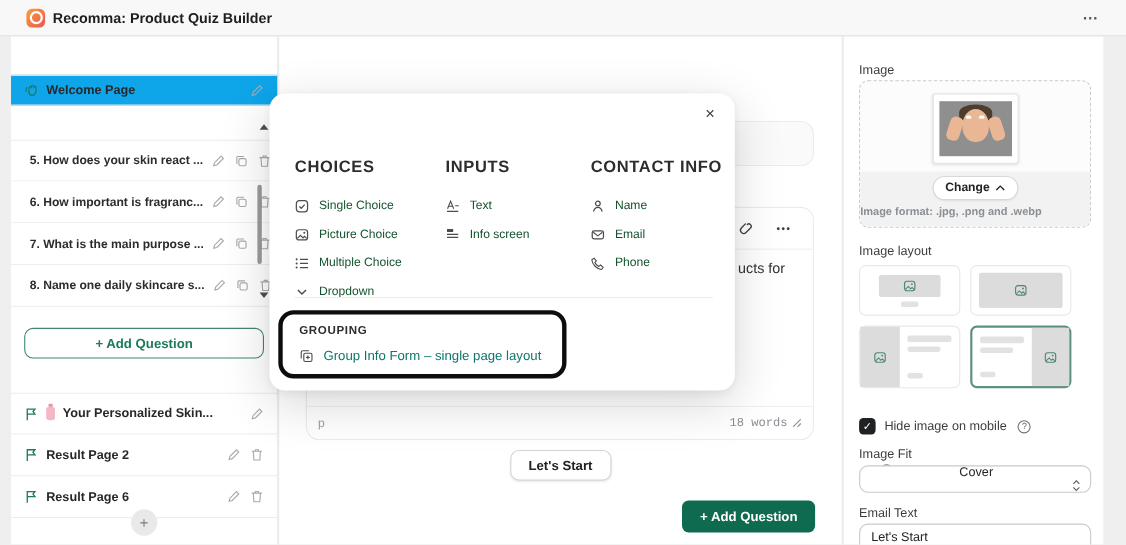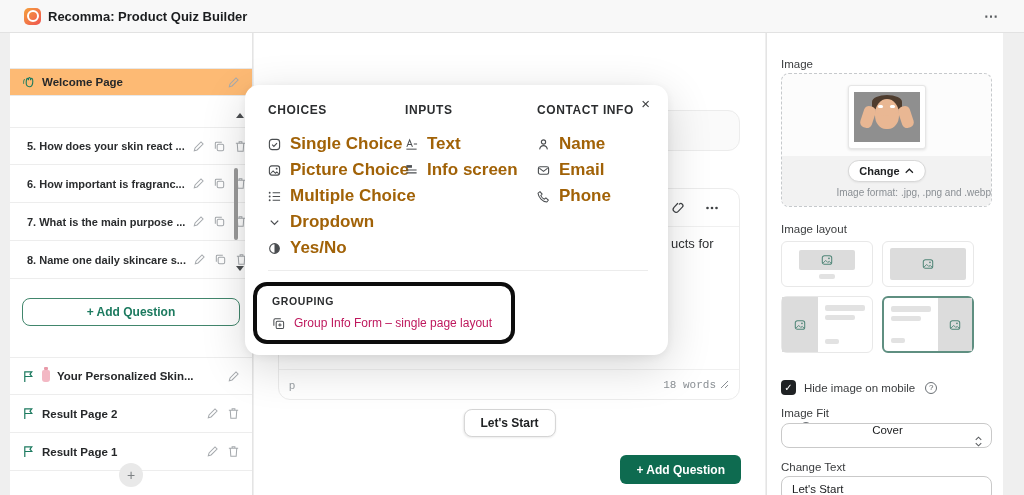--- a/index.html
+++ b/index.html
@@ -28,21 +28,21 @@
   .header-title { font-size:13px; font-weight:700; color:#1b1d1f; }
   .header-dots { margin-left:auto; color:#5a5d60; font-size:14px; letter-spacing:2px; font-weight:700; cursor:pointer; }
 
   
   .left-panel {
     position:absolute; left:10px; top:33px; width:243px; bottom:0;
     background:#fff; border-right:1px solid #e4e4e4;
   }
   .welcome-row {
     position:absolute; left:0; right:0; top:35px; height:28px;
-    background:#fdba74; border-top:1px solid #e8e8e8; border-bottom:1px solid #e8e8e8;
+    background:#0ea5e9; border-top:1px solid #e8e8e8; border-bottom:1px solid #e8e8e8;
     display:flex; align-items:center; padding:0 12px; gap:6px; cursor:pointer;
   }
   .welcome-row .label { font-size:11.5px; font-weight:700; color:#26282a; }
   .row-icons { margin-left:auto; display:flex; gap:8px; align-items:center; color:#a5a9ad; }
   .row-icons svg { cursor:pointer; }
 
   .question-list { position:absolute; left:0; right:0; top:94px; }
   .q-row {
     height:38px; border-bottom:1px solid #ededed;
     display:flex; align-items:center; padding:0 12px 0 10px; gap:7px; background:#fff; cursor:pointer;
@@ -118,31 +118,31 @@
   .popup {
     position:absolute; left:245px; top:85px; width:423px; height:270px;
     background:#fff; border-radius:14px; z-index:5;
     box-shadow:0 12px 45px rgba(0,0,0,.16), 0 2px 8px rgba(0,0,0,.06);
   }
   .popup-close { position:absolute; right:18px; top:10px; font-size:15px; color:#3c3e40; cursor:pointer; }
   .popup-col { position:absolute; top:18px; }
   .popup-col.c0 { left:23px; }
   .popup-col.c1 { left:160px; }
   .popup-col.c2 { left:292px; }
-  .popup-col-title { font-size:12px; font-weight:700; letter-spacing:.6px; color:#2b2d2f; margin-bottom:14px; }
+  .popup-col-title { font-size:15px; font-weight:700; letter-spacing:.6px; color:#2b2d2f; margin-bottom:14px;margin-top:40px; }
   .popup-item { display:flex; align-items:center; gap:9px; height:26px; cursor:pointer; color:#4a4d50; }
-  .popup-item .label { font-size:17px; font-weight:700; color:#a16207; }
+  .popup-item .label { font-size:11px; font-weight:400; color:#14532d; }
   .popup-divider { position:absolute; left:23px; right:20px; top:185px; border-top:1px solid #ececec; }
   .grouping-box {
     position:absolute; left:8px; top:197px; width:262px; height:62px;
     border:4px solid #0d0d0d; border-radius:14px; background:#fff; padding:9px 0 0 15px;
   }
   .grouping-title { font-size:10.5px; font-weight:700; letter-spacing:.6px; color:#2b2d2f; }
   .grouping-item { display:flex; align-items:center; gap:9px; margin-top:9px; cursor:pointer; color:#4a4d50; }
-  .grouping-item .label { font-size:12px; font-weight:500; color:#be185d; }
+  .grouping-item .label { font-size:12px; font-weight:500; color:#0f766e; }
 
   
   .right-panel {
     position:absolute; left:766px; top:33px; width:237px; bottom:0;
     background:#fff; border-left:1px solid #e4e4e4; padding:0 12px 0 14px;
   }
   .rp-label { font-size:11.5px; color:#3b3d3f; }
   .image-label { position:absolute; left:14px; top:25px; }
   .dashed-box {
     position:absolute; left:14px; right:11px; top:40px; height:134px;
@@ -161,21 +161,21 @@
   .hand { position:absolute; width:12px; height:22px; background:#e9b793; border-radius:5px; top:14px; }
   .hand.l { left:8px; transform:rotate(18deg); }
   .hand.r { right:8px; transform:rotate(-18deg); }
   .dab { position:absolute; width:5px; height:3px; background:#fff; border-radius:2px; }
   .change-btn {
     position:absolute; left:50%; transform:translateX(-50%); top:86px;
     background:#fff; border:1px solid #d8d8d8; border-radius:15px;
     padding:4px 11px; font-size:11px; font-weight:700; color:#202224;
     display:flex; align-items:center; gap:5px; cursor:pointer; box-shadow:0 1px 2px rgba(0,0,0,.06);
   }
-  .format-note { position:absolute; left:0; right:0; top:113px; text-align:right; font-size:10px; color:#8a8f94; }
+  .format-note { position:absolute; left:0; right:0; top:113px; text-align:left; font-size:10px; color:#8a8f94;font-weight:bold; }
   .layout-label { position:absolute; left:14px; top:190px; }
   .layout-grid { position:absolute; left:14px; top:208px; width:196px; display:flex; flex-wrap:wrap; gap:9px; }
   .layout-card {
     width:92px; background:#fff; border:1px solid #e8e8e8; border-radius:6px; cursor:pointer;
     display:flex; align-items:center; justify-content:center;
   }
   .layout-card.r1 { height:46px; }
   .layout-card.r2 { height:57px; }
   .layout-card.selected { border:2px solid #5f8f81; }
   .ph { background:#dcdcdc; display:flex; align-items:center; justify-content:center; color:#4f8577; }
@@ -363,21 +363,21 @@
           </svg>
         <svg width="13" height="13" viewBox="0 0 14 14">
             <path d="M2 3.5h10M5.5 3.5V2h3v1.5M3.5 3.5l.6 8.5h5.8l.6-8.5" fill="none" stroke="currentColor" stroke-width="1.1"></path>
           </svg>
       </span>
     </div>
     <div class="r-row">
       <svg class="flag" width="13" height="13" viewBox="0 0 14 14">
           <path d="M3 13V2h7.5L8.6 4.5l1.9 2.5H3" fill="none" stroke="currentColor" stroke-width="1.3"></path>
         </svg>
-      <span class="label">Result Page 1</span>
+      <span class="label">Result Page 6</span>
       <span class="row-icons">
         <svg width="13" height="13" viewBox="0 0 14 14">
             <path d="M2.5 11.5l.8-3 6.4-6.4 2.2 2.2-6.4 6.4-3 .8z" fill="none" stroke="currentColor" stroke-width="1.1"></path>
           </svg>
         <svg width="13" height="13" viewBox="0 0 14 14">
             <path d="M2 3.5h10M5.5 3.5V2h3v1.5M3.5 3.5l.6 8.5h5.8l.6-8.5" fill="none" stroke="currentColor" stroke-width="1.1"></path>
           </svg>
       </span>
     </div>
   </div>
@@ -610,15 +610,15 @@
     <span>Image Fit</span>
     <span class="help-circle">?</span>
   </div>
   <div class="select-box">
     <span>Cover</span>
     <svg class="chev" width="9" height="13" viewBox="0 0 10 14">
       <path d="M1.5 5L5 1.5 8.5 5M1.5 9L5 12.5 8.5 9" fill="none" stroke="currentColor" stroke-width="1.3"></path>
     </svg>
   </div>
 
-  <div class="rp-label buttontext-label">Change Text</div>
+  <div class="rp-label buttontext-label">Email Text</div>
   <input class="text-input" value="Let's Start" style="">
 </div>
 
 </body></html>

